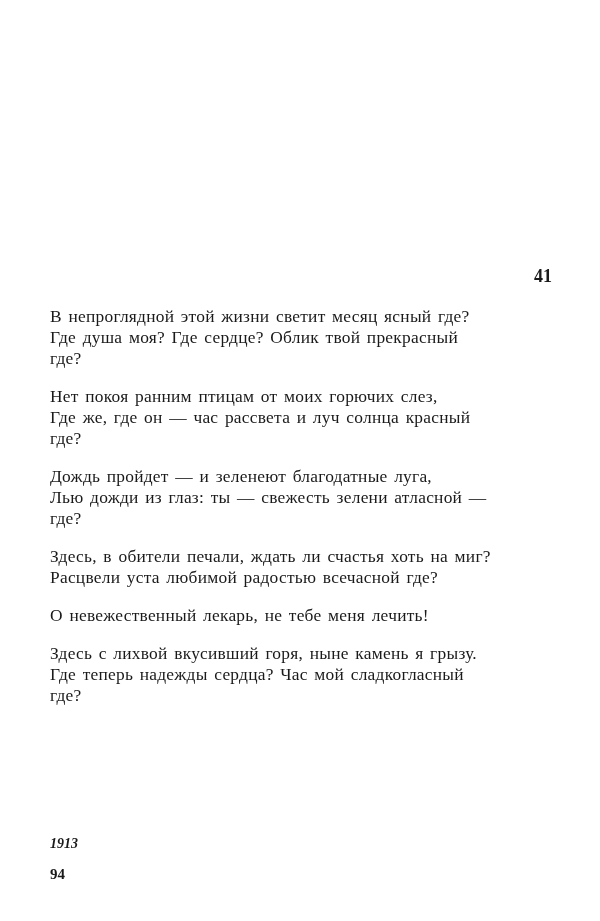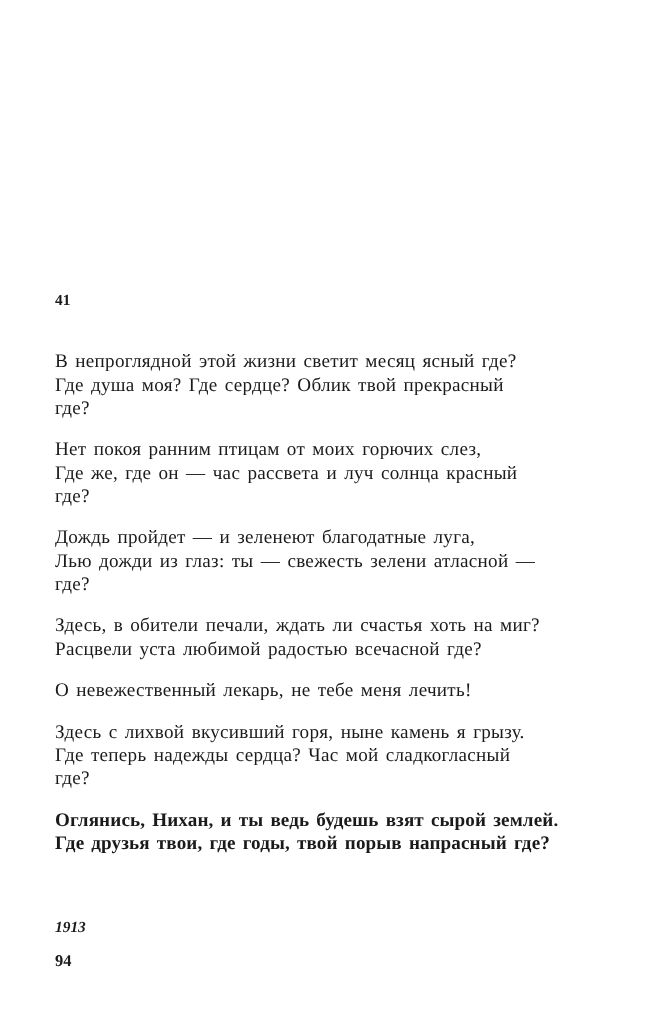--- a/index.html
+++ b/index.html
@@ -20,32 +20,32 @@
       left: 50px;
       top: 0;
       width: 502px;
       height: 921px;
     }
     .poem-number {
       position: absolute;
       top: 266px;
       left: 0;
       width: 502px;
-      text-align: left;
+      text-align: right;
       font-weight: bold;
-      font-size: 14px;
+      font-size: 18px;
     }
     .poem {
       position: absolute;
       top: 302px;
       left: 0;
       width: 502px;
     }
     .stanza {
-      margin: 16px 0 17px 0;
+      margin: 4px 0 17px 0;
     }
     .line {
       font-size: 17.4px;
       line-height: 21px;
       white-space: nowrap;
       letter-spacing: 0.25px;
       word-spacing: 2px;
     }
     .line.cont {
       text-align: left;
@@ -99,21 +99,17 @@
       <div class="line">Расцвели уста любимой радостью всечасной где?</div>
     </div>
     <div class="stanza">
       <div class="line">О невежественный лекарь, не тебе меня лечить!</div>
     </div>
     <div class="stanza">
       <div class="line">Здесь с лихвой вкусивший горя, ныне камень я грызу.</div>
       <div class="line">Где теперь надежды сердца? Час мой сладкогласный</div>
       <div class="line cont">где?</div>
     </div>
-    <div class="stanza last">
-      <div class="line">Оглянись, Нихан, и ты ведь будешь взят сырой землей.</div>
-      <div class="line">Где друзья твои, где годы, твой порыв напрасный где?</div>
-    </div>
   </div>
 
   <div class="date">1913</div>
   <div class="page-number">94</div>
 </div>
 
 </body></html>

